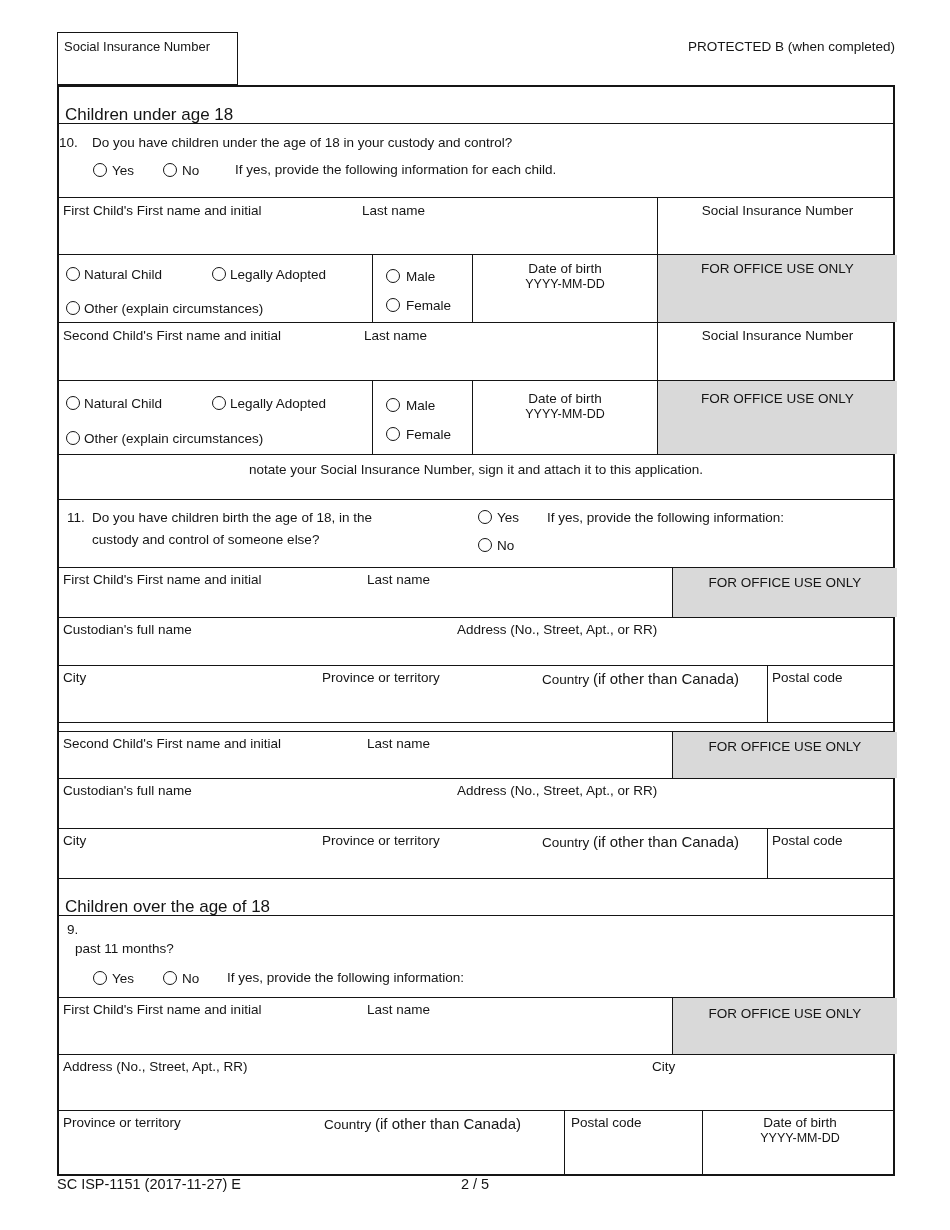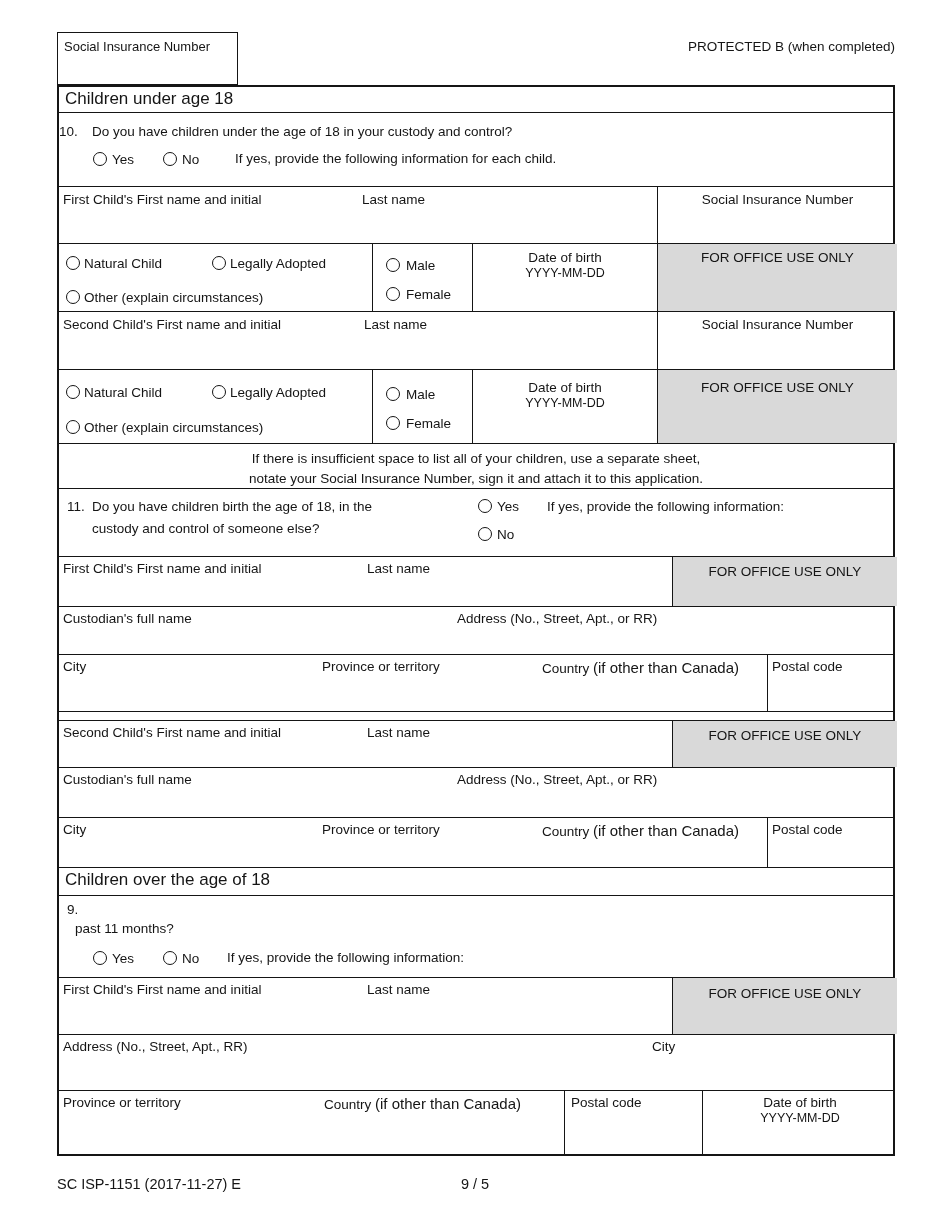--- a/index.html
+++ b/index.html
@@ -7,21 +7,21 @@
   body {
     width:950px; height:1230px; position:relative;
     font-family:"Liberation Sans", sans-serif; color:#151515;
   }
   .sin-box { position:absolute; left:57px; top:32px; width:181px; height:53px; border:1.5px solid #151515; padding:4px 6px; background:#fff; }
   .sin-box-label { font-size:13px; }
   .protected { position:absolute; top:39px; right:55px; font-size:13.5px; }
   .form-table { position:absolute; left:57px; top:85px; width:838px; border:2px solid #151515; background:#fff; }
   .row { position:relative; border-bottom:1.5px solid #151515; background:#fff; }
   .row.last { border-bottom:none; }
-  .section-title { font-size:17px; padding:2px 6px; }
+  .section-title { font-size:17px; padding:18px 6px; }
   .lbl { position:absolute; font-size:13.5px; white-space:nowrap; line-height:1.15; }
   .small { font-size:15px; }
   .small2 { font-size:12.5px; }
   .center { left:0; width:100%; text-align:center; }
   .radio { position:absolute; width:14px; height:14px; border:1.5px solid #151515; border-radius:50%; background:#fff; }
   .vcell { position:absolute; top:0; bottom:0; border-left:1.5px solid #151515; }
   .gray { background:#d9d9d9; }
   .note-row { text-align:center; font-size:13.5px; padding-top:5px; line-height:1.45; }
   .footer-left { position:absolute; left:57px; top:1176px; font-size:14.5px; }
   .footer-page { position:absolute; left:0; top:1176px; width:950px; text-align:center; font-size:14.5px; }
@@ -104,21 +104,20 @@
     <div class="vcell" style="left:413px; width:185px">
       <span class="lbl center" style="top:10px">Date of birth</span>
       <span class="lbl center small2" style="top:26px">YYYY-MM-DD</span>
     </div>
     <div class="vcell gray" style="left:598px; width:240px">
       <span class="lbl center" style="top:10px">FOR OFFICE USE ONLY</span>
     </div>
   </div>
 
   <div class="row note-row" style="height:45px">
-    <div>If there is insufficient space to list all of your children, use a separate sheet,</div>
     <div>notate your Social Insurance Number, sign it and attach it to this application.</div>
   </div>
 
   <div class="row" style="height:68px">
     <span class="lbl" style="left:8px; top:10px">11.</span>
     <span class="lbl" style="left:33px; top:10px">Do you have children birth the age of 18, in the</span>
     <span class="lbl" style="left:33px; top:32px">custody and control of someone else?</span>
     <span class="radio" style="left:419px; top:10px"></span>
     <span class="lbl" style="left:438px; top:10px">Yes</span>
     <span class="lbl" style="left:488px; top:10px">If yes, provide the following information:</span>
@@ -207,13 +206,13 @@
     </div>
     <div class="vcell" style="left:643px; width:195px">
       <span class="lbl center" style="top:4px">Date of birth</span>
       <span class="lbl center small2" style="top:20px">YYYY-MM-DD</span>
     </div>
   </div>
 
 </div>
 
 <div class="footer-left">SC ISP-1151 (2017-11-27) E</div>
-<div class="footer-page">9 / 5</div>
+<div class="footer-page">2 / 5</div>
 
 </body></html>

